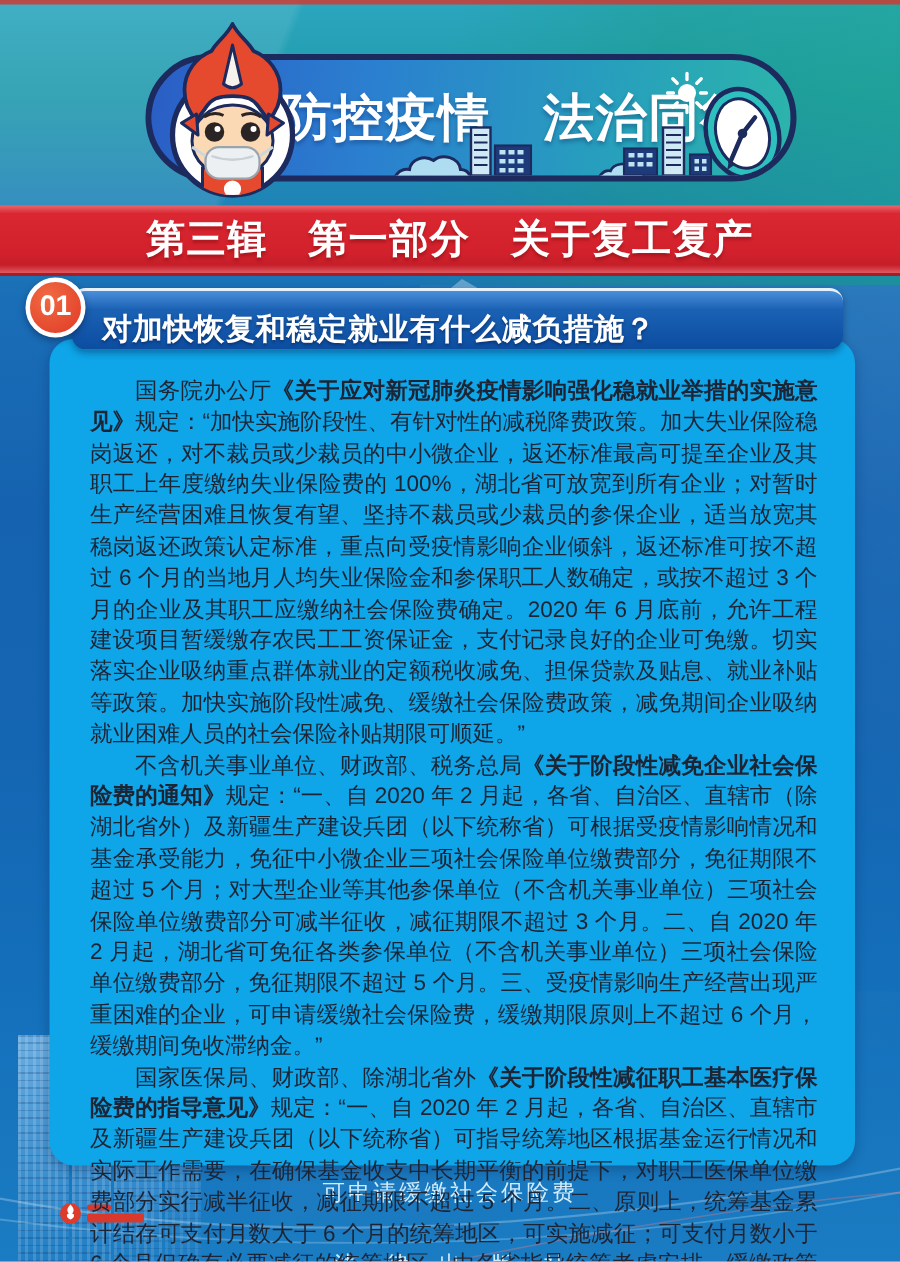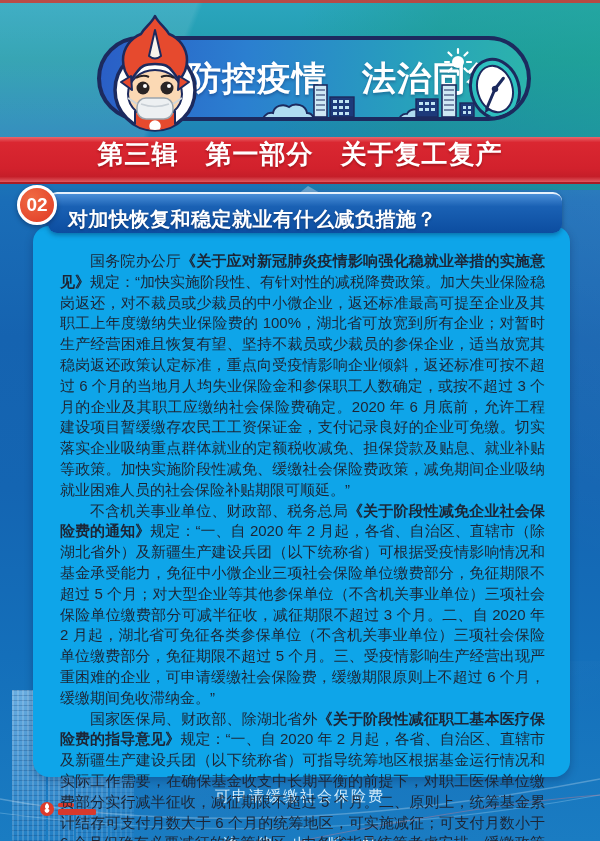--- a/index.html
+++ b/index.html
@@ -35,21 +35,21 @@
   .cloud-b{position:absolute;left:296px;bottom:-6px;}
   .bld-left{position:absolute;left:211px;bottom:0;}
   .bld-right{position:absolute;left:313px;bottom:0;}
 
   .mascot{position:absolute;left:99px;top:14px;z-index:5;}
 
   
   .red-banner{position:absolute;left:0;top:137px;width:600px;height:47px;z-index:3;
     background:linear-gradient(180deg,#ea666c 0%,#da2731 12%,#d2212c 70%,#c51e29 88%,#e05a61 100%);
     border-bottom:2px solid #a91c25;box-sizing:border-box;
-    display:flex;justify-content:center;}
+    display:flex;align-items:center;justify-content:center;}
   .red-banner .txt{color:#fff;font-size:26px;font-weight:800;letter-spacing:1px;
     text-shadow:0 2px 2px rgba(120,10,15,.45);}
 
   
   .q-badge{position:absolute;left:17px;top:185px;width:40px;height:40px;border-radius:50%;
     background:radial-gradient(circle at 35% 30%,#f06a42,#e03a26);
     border:3px solid #fff;box-sizing:border-box;z-index:8;
     box-shadow:0 2px 5px rgba(0,0,30,.35);
     display:flex;align-items:center;justify-content:center;
     color:#fff;font-size:19px;font-weight:bold;}
@@ -219,21 +219,21 @@
     <path d="M50,42 L56,16 L62,42 Q56,47 50,42 Z" fill="#f7f3ec" stroke="#1c2a5e" stroke-width="2" stroke-linejoin="round"></path>
     <path d="M22,68 L32,62 L33,76 Z" fill="#e64a2e" stroke="#1c2a5e" stroke-width="2" stroke-linejoin="round"></path>
     <path d="M90,68 L80,62 L79,76 Z" fill="#e64a2e" stroke="#1c2a5e" stroke-width="2" stroke-linejoin="round"></path>
   </svg>
 
   <div class="red-banner">
     <span class="txt">第三辑　第一部分　关于复工复产</span>
   </div>
 
   <div class="q-badge">
-    <span>02</span>
+    <span>01</span>
   </div>
   <div class="q-bar">
     <span class="txt">对加快恢复和稳定就业有什么减负措施？</span>
   </div>
 
   <div class="card">
     <p><span>国务院办公厅</span><span class="doc-title">《关于应对新冠肺炎疫情影响强化稳就业举措的实施意见》</span><span>规定：“加快实施阶段性、有针对性的减税降费政策。加大失业保险稳岗返还，对不裁员或少裁员的中小微企业，返还标准最高可提至企业及其职工上年度缴纳失业保险费的 100%，湖北省可放宽到所有企业；对暂时生产经营困难且恢复有望、坚持不裁员或少裁员的参保企业，适当放宽其稳岗返还政策认定标准，重点向受疫情影响企业倾斜，返还标准可按不超过 6 个月的当地月人均失业保险金和参保职工人数确定，或按不超过 3 个月的企业及其职工应缴纳社会保险费确定。2020 年 6 月底前，允许工程建设项目暂缓缴存农民工工资保证金，支付记录良好的企业可免缴。切实落实企业吸纳重点群体就业的定额税收减免、担保贷款及贴息、就业补贴等政策。加快实施阶段性减免、缓缴社会保险费政策，减免期间企业吸纳就业困难人员的社会保险补贴期限可顺延。”</span></p>
     <p><span>不含机关事业单位、财政部、税务总局</span><span class="doc-title">《关于阶段性减免企业社会保险费的通知》</span><span>规定：“一、自 2020 年 2 月起，各省、自治区、直辖市（除湖北省外）及新疆生产建设兵团（以下统称省）可根据受疫情影响情况和基金承受能力，免征中小微企业三项社会保险单位缴费部分，免征期限不超过 5 个月；对大型企业等其他参保单位（不含机关事业单位）三项社会保险单位缴费部分可减半征收，减征期限不超过 3 个月。二、自 2020 年 2 月起，湖北省可免征各类参保单位（不含机关事业单位）三项社会保险单位缴费部分，免征期限不超过 5 个月。三、受疫情影响生产经营出现严重困难的企业，可申请缓缴社会保险费，缓缴期限原则上不超过 6 个月，缓缴期间免收滞纳金。”</span></p>
     <p><span>国家医保局、财政部、除湖北省外</span><span class="doc-title">《关于阶段性减征职工基本医疗保险费的指导意见》</span><span>规定：“一、自 2020 年 2 月起，各省、自治区、直辖市及新疆生产建设兵团（以下统称省）可指导统筹地区根据基金运行情况和实际工作需要，在确保基金收支中长期平衡的前提下，对职工医保单位缴费部分实行减半征收，减征期限不超过 5 个月。二、原则上，统筹基金累计结存可支付月数大于 6 个月的统筹地区，可实施减征；可支付月数小于 6 个月但确有必要减征的统筹地区，由各省指导统筹考虑安排。缓缴政策可继续执行，缓缴期限原则上不超过 6 个月，缓缴期间免收滞纳金。”</span></p>
   </div>

